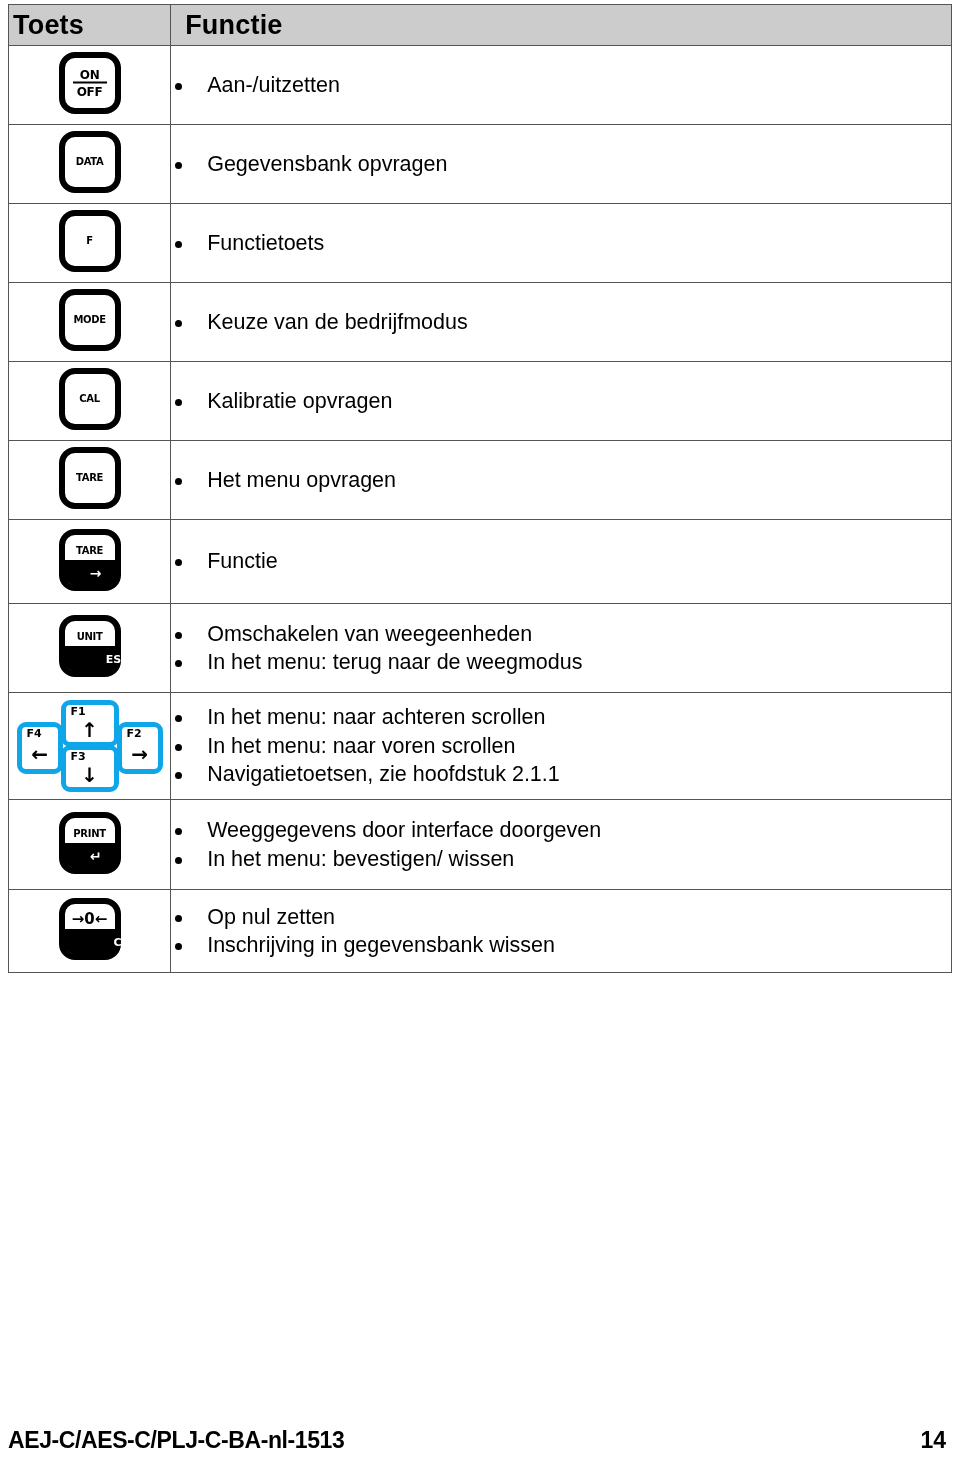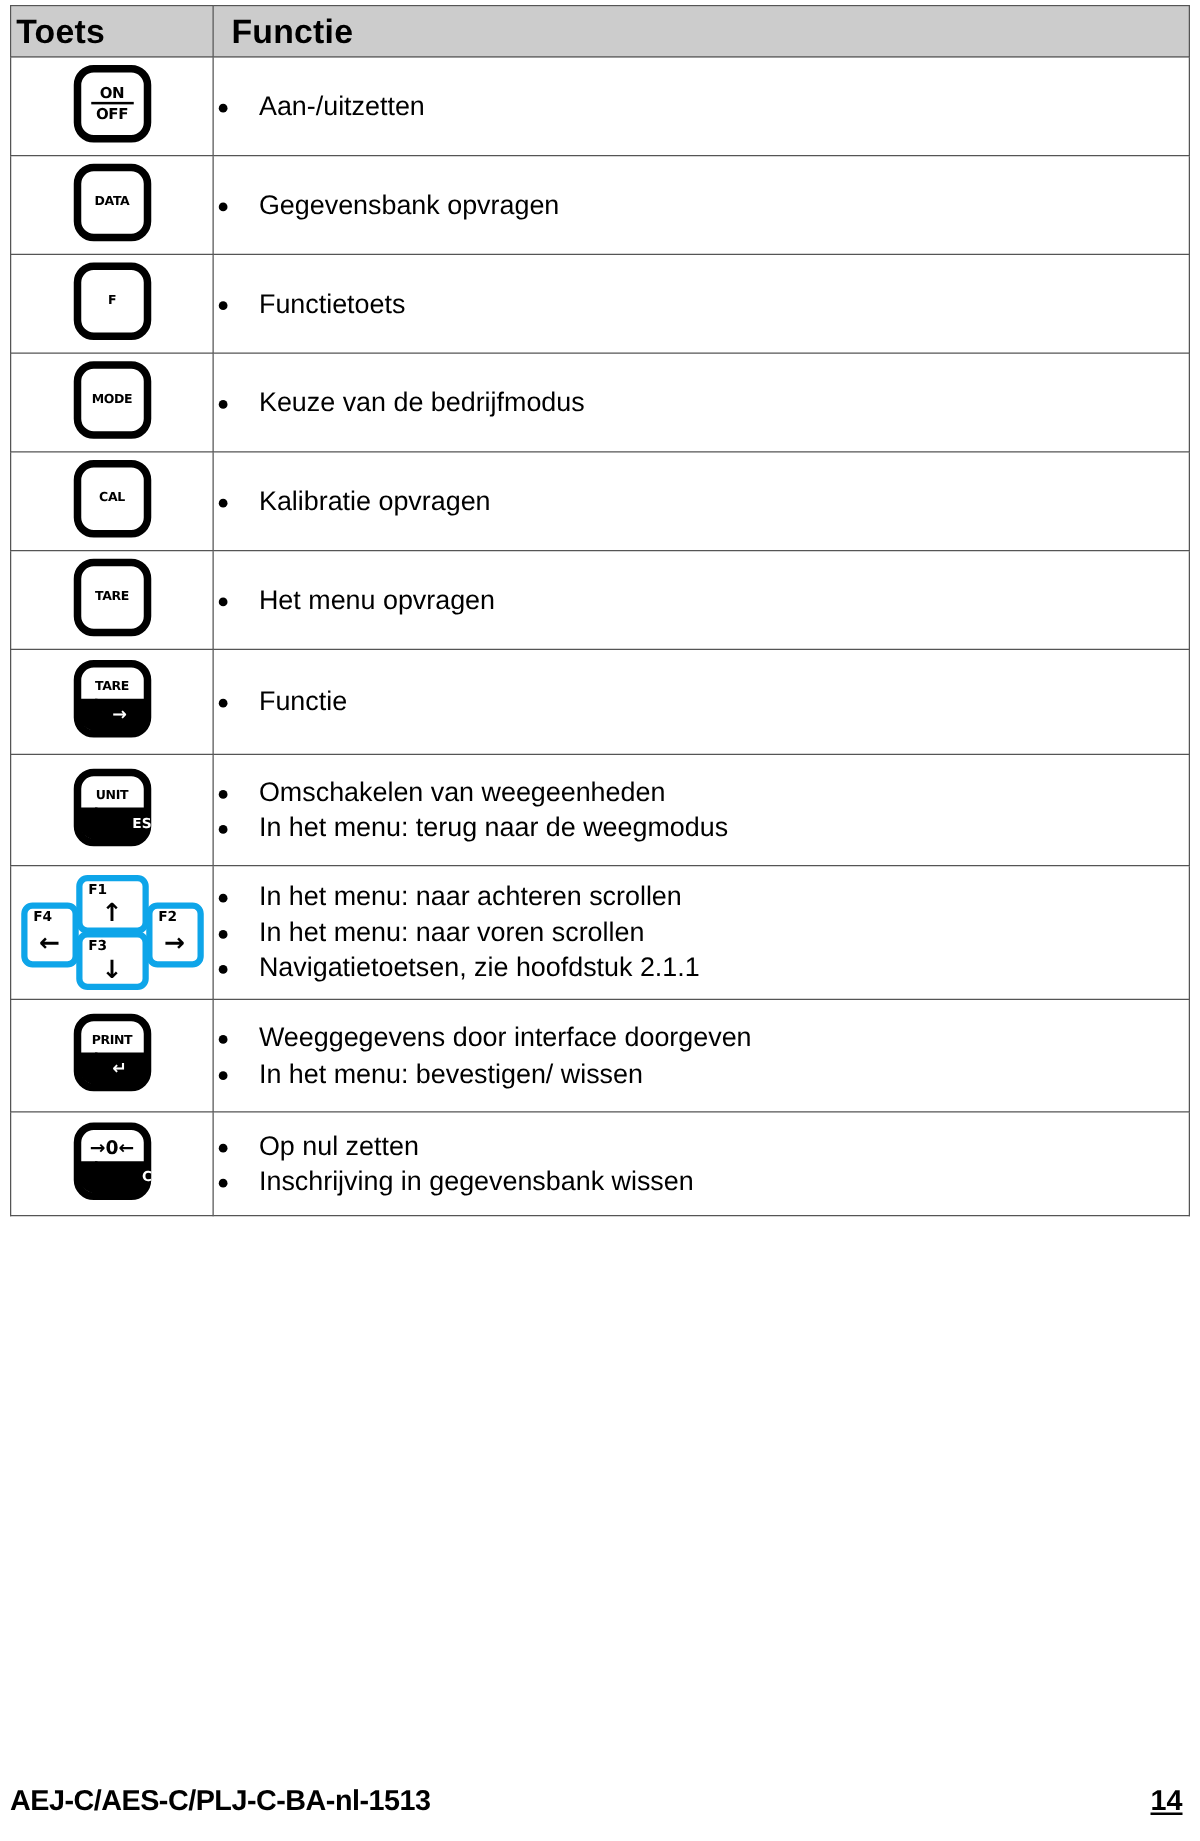--- a/index.html
+++ b/index.html
@@ -227,21 +227,21 @@
     right: 8px;
     bottom: 18px;
     height: 30px;
     font-size: 23px;
     font-weight: bold;
     display: flex;
     align-items: center;
     justify-content: space-between;
   }
   .footer .doc-id { letter-spacing: -0.4px; }
-  .footer .pageno { padding-right: 6px; text-decoration: underline; }
+  .footer .pageno { padding-right: 6px; }
 </style>
 </head>
 <body>
 
 <div class="page">
 
   <table class="key-table">
     <colgroup>
       <col class="col-key">
       <col class="col-func">

